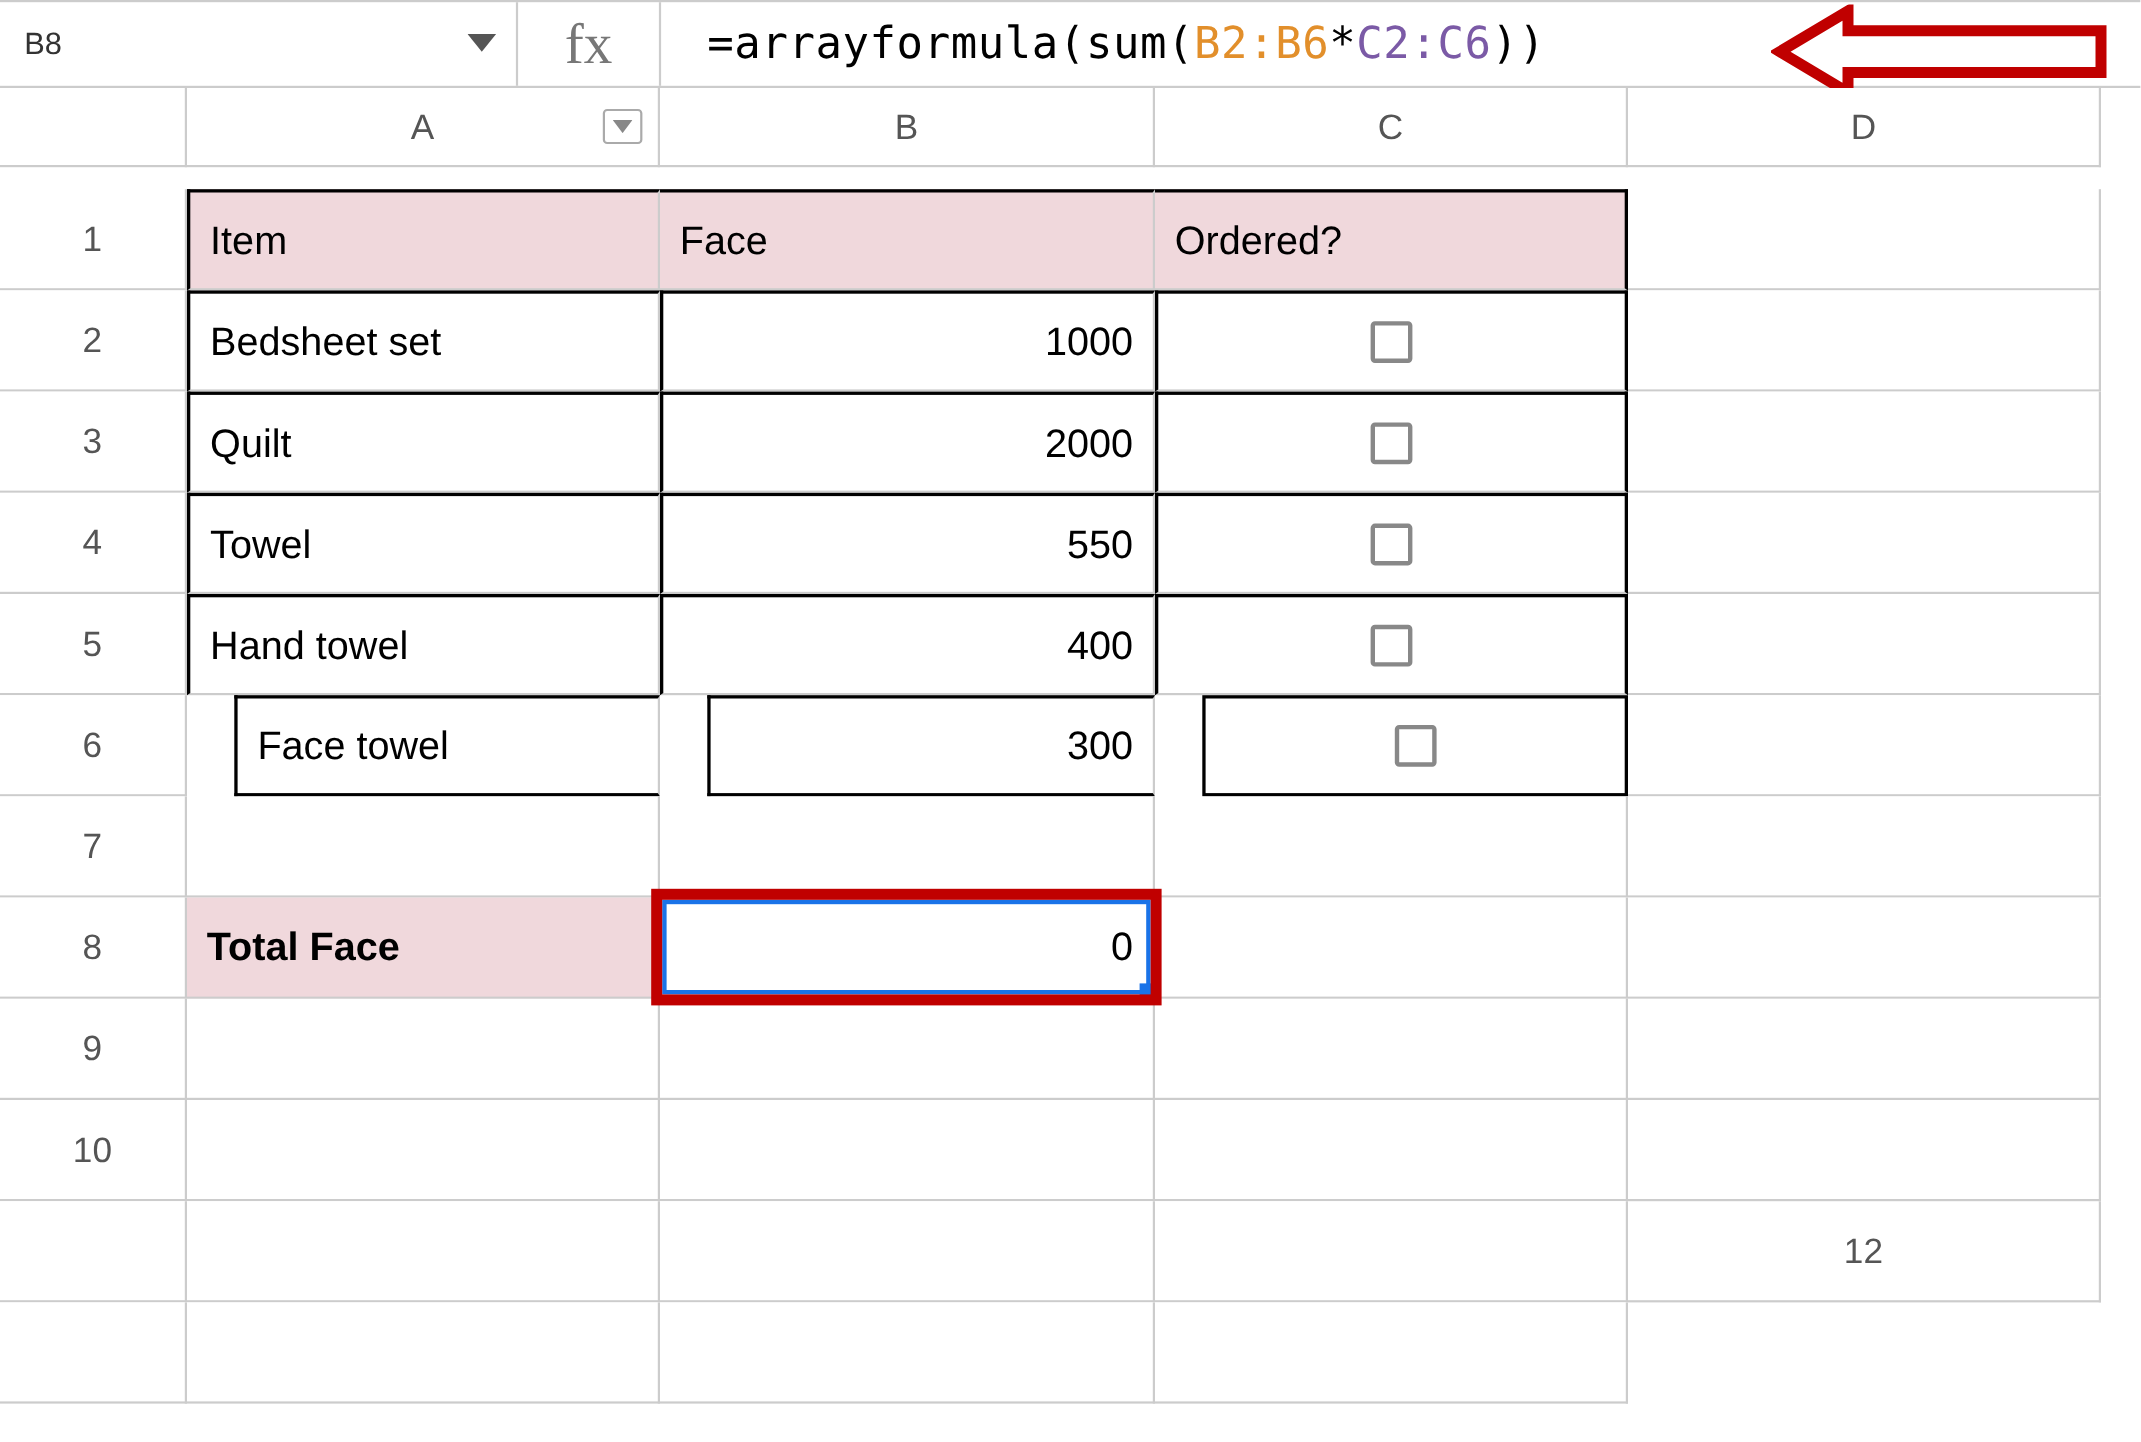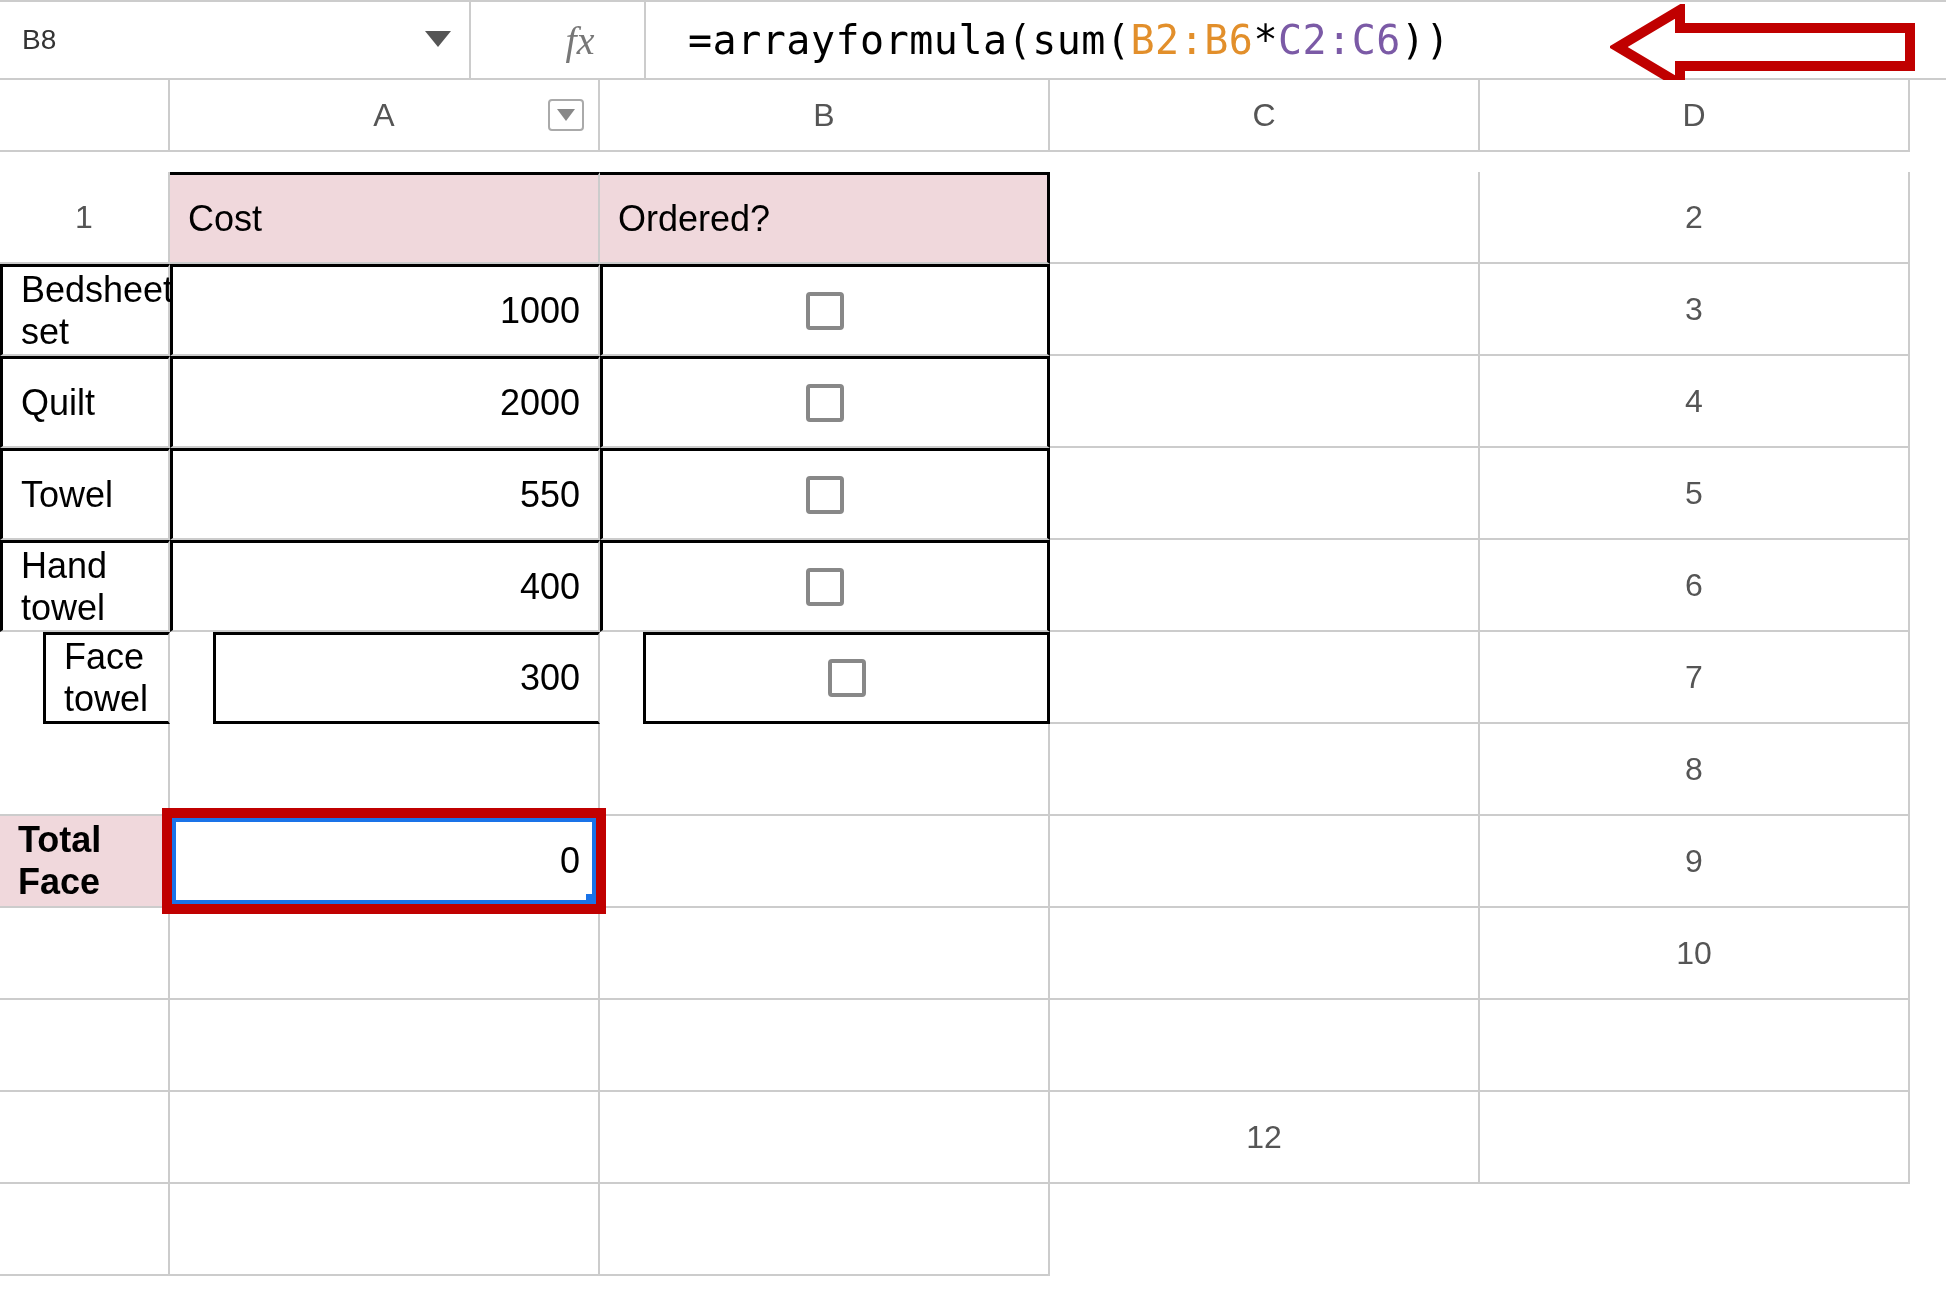--- a/index.html
+++ b/index.html
@@ -37,26 +37,24 @@
     right: 18px;
     top: 50%;
     transform: translateY(-50%);
   }
   .fx-label {
     width: 130px;
     height: 100%;
     display: flex;
     align-items: center;
     justify-content: center;
-    font-style: italic;
     font-family: Georgia, serif;
-    font-size: 40px;
+    font-size: 52px;
     color: #777;
     border-right: 2px solid #ccc;
-    margin-left: 45px;
   }
   .formula-input {
     flex: 1;
     height: 100%;
     display: flex;
     align-items: center;
     padding-left: 42px;
     font-family: "Consolas", monospace;
     font-size: 40px;
     letter-spacing: 0.5px;
@@ -227,22 +225,25 @@
     <div class="col-hdr hdr-row">
         <span>C</span>
       </div>
     <div class="col-hdr hdr-row">
         <span>D</span>
       </div>
 
     <div class="row-hdr">
         <span>1</span>
       </div>
+    <div class="cell pink black-border-top black-border-left">
+        <span>Item</span>
+      </div>
     <div class="cell pink black-border-top">
-        <span>Cost</span>
+        <span>Face</span>
       </div>
     <div class="cell pink black-border-top black-border-right">
         <span>Ordered?</span>
       </div>
     <div class="cell"></div>
 
     <div class="row-hdr">
         <span>2</span>
       </div>
     <div class="cell black-border-top black-border-left">

